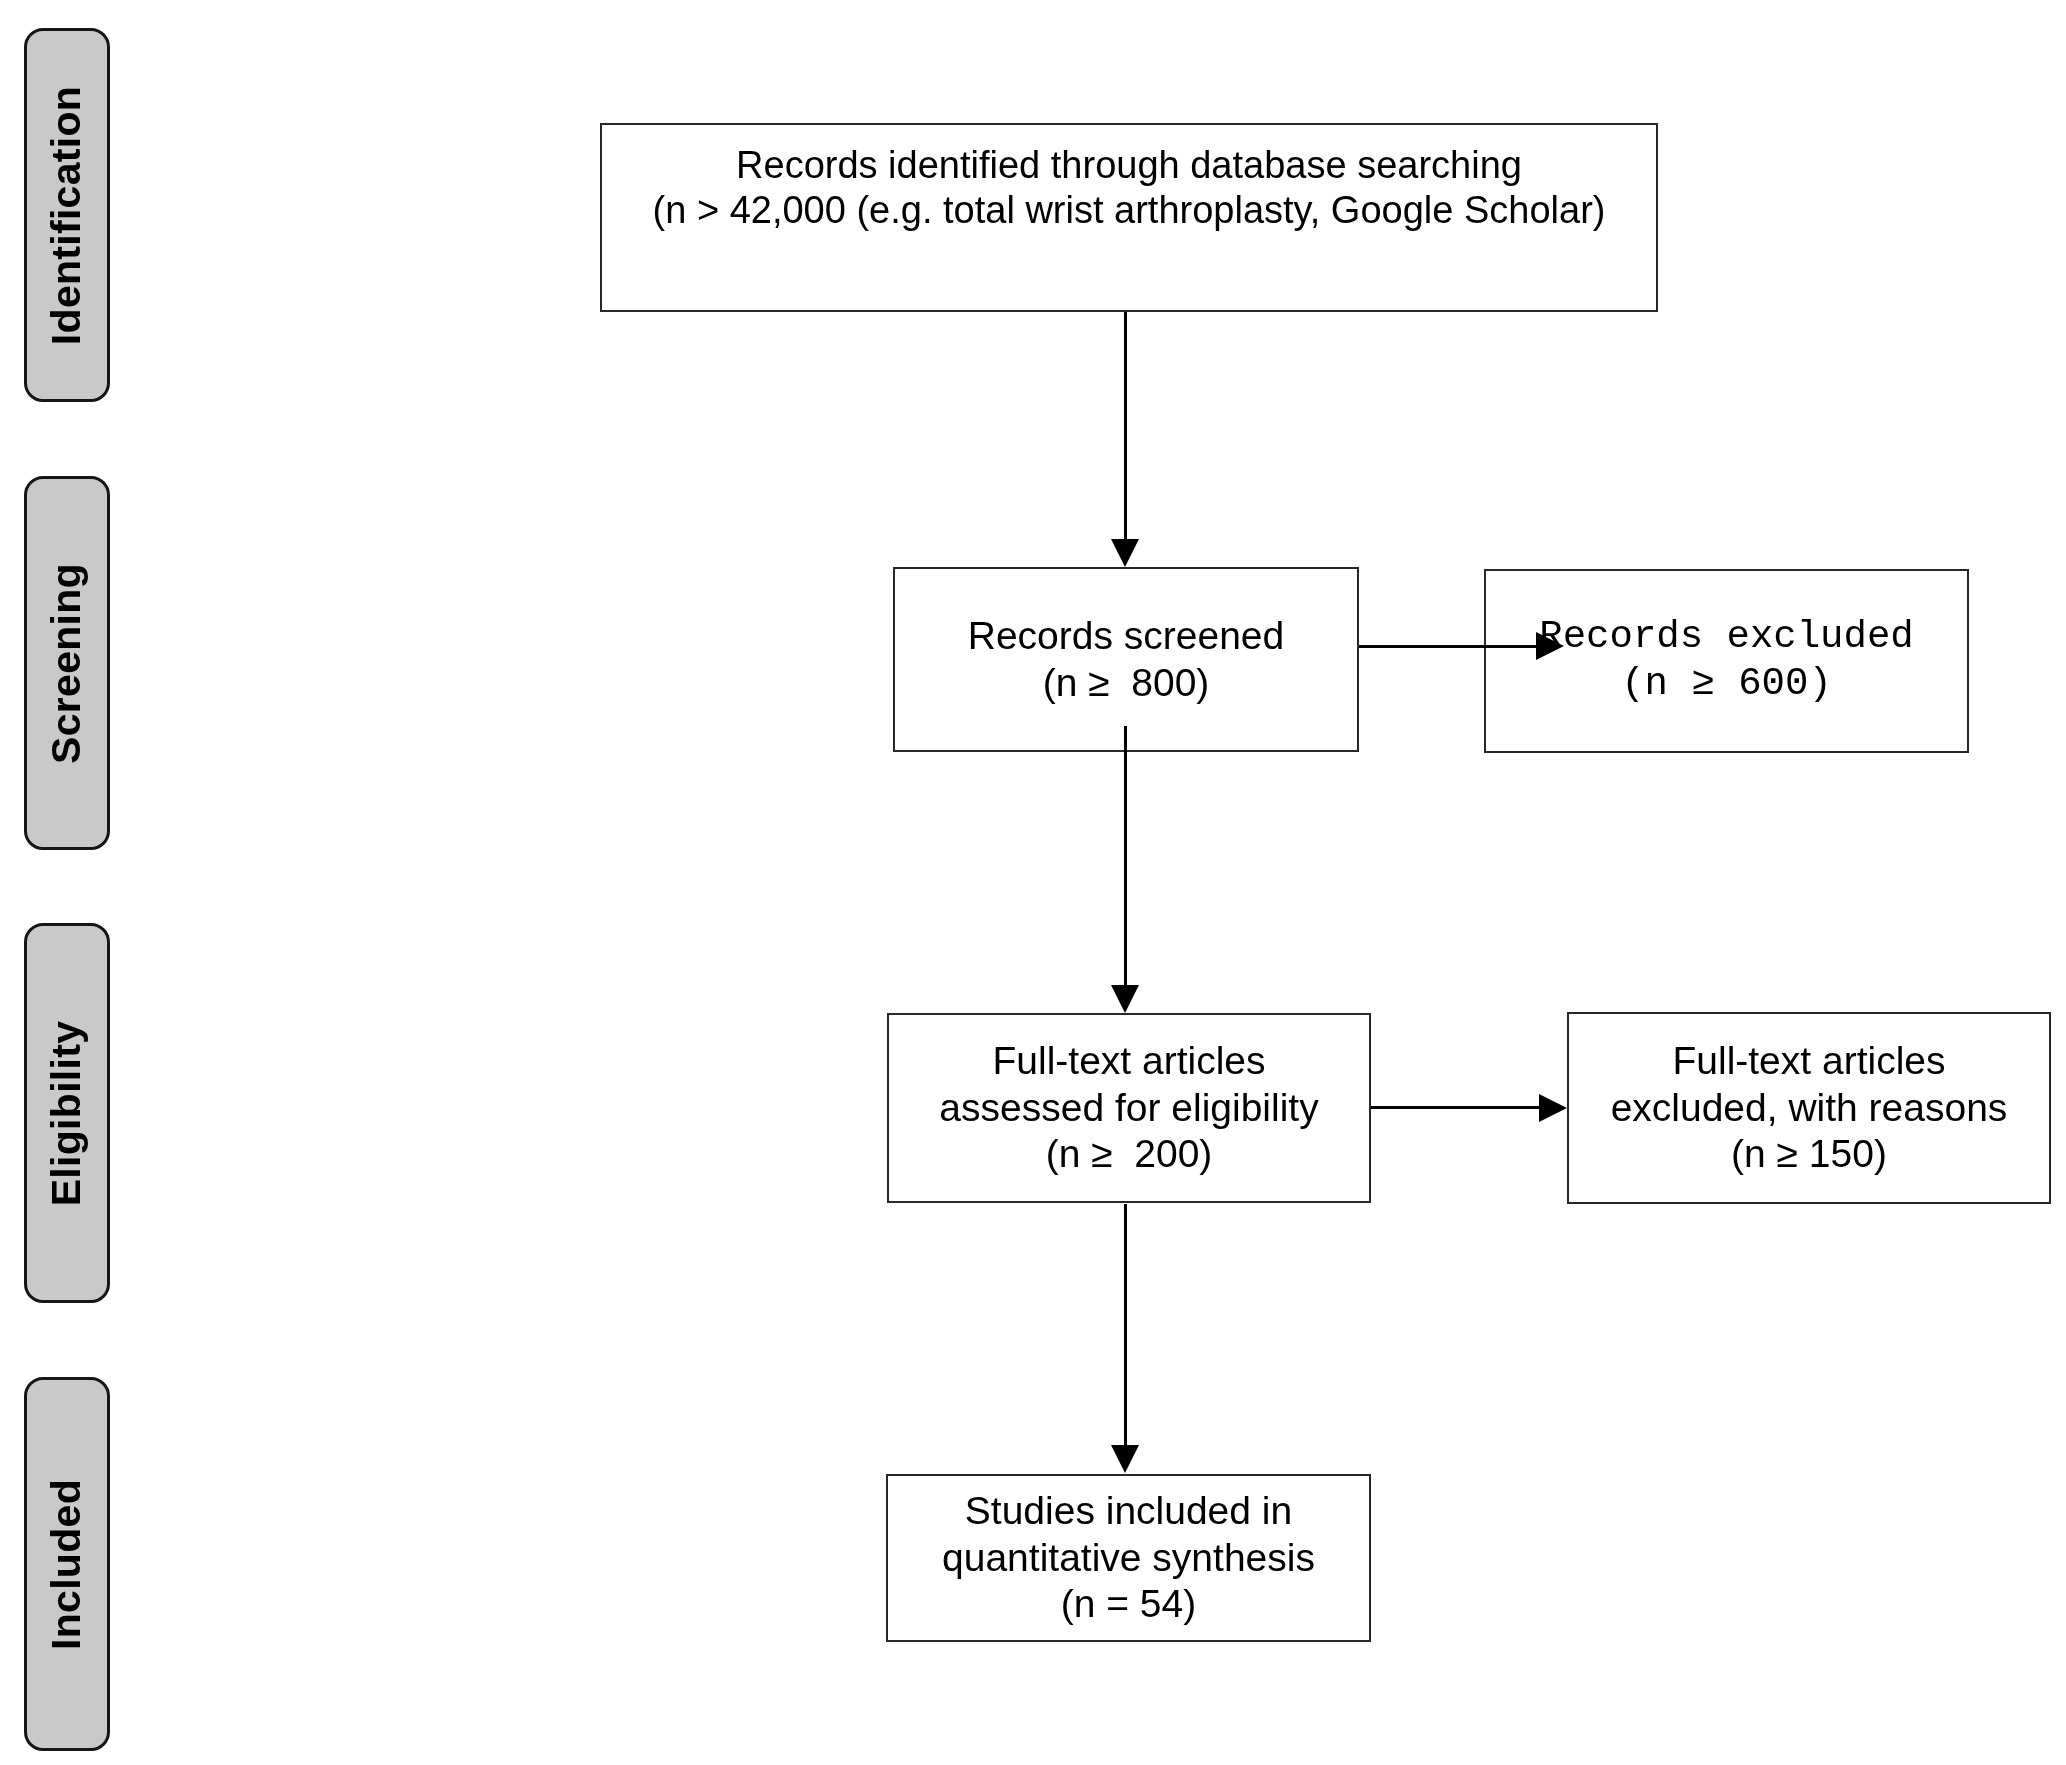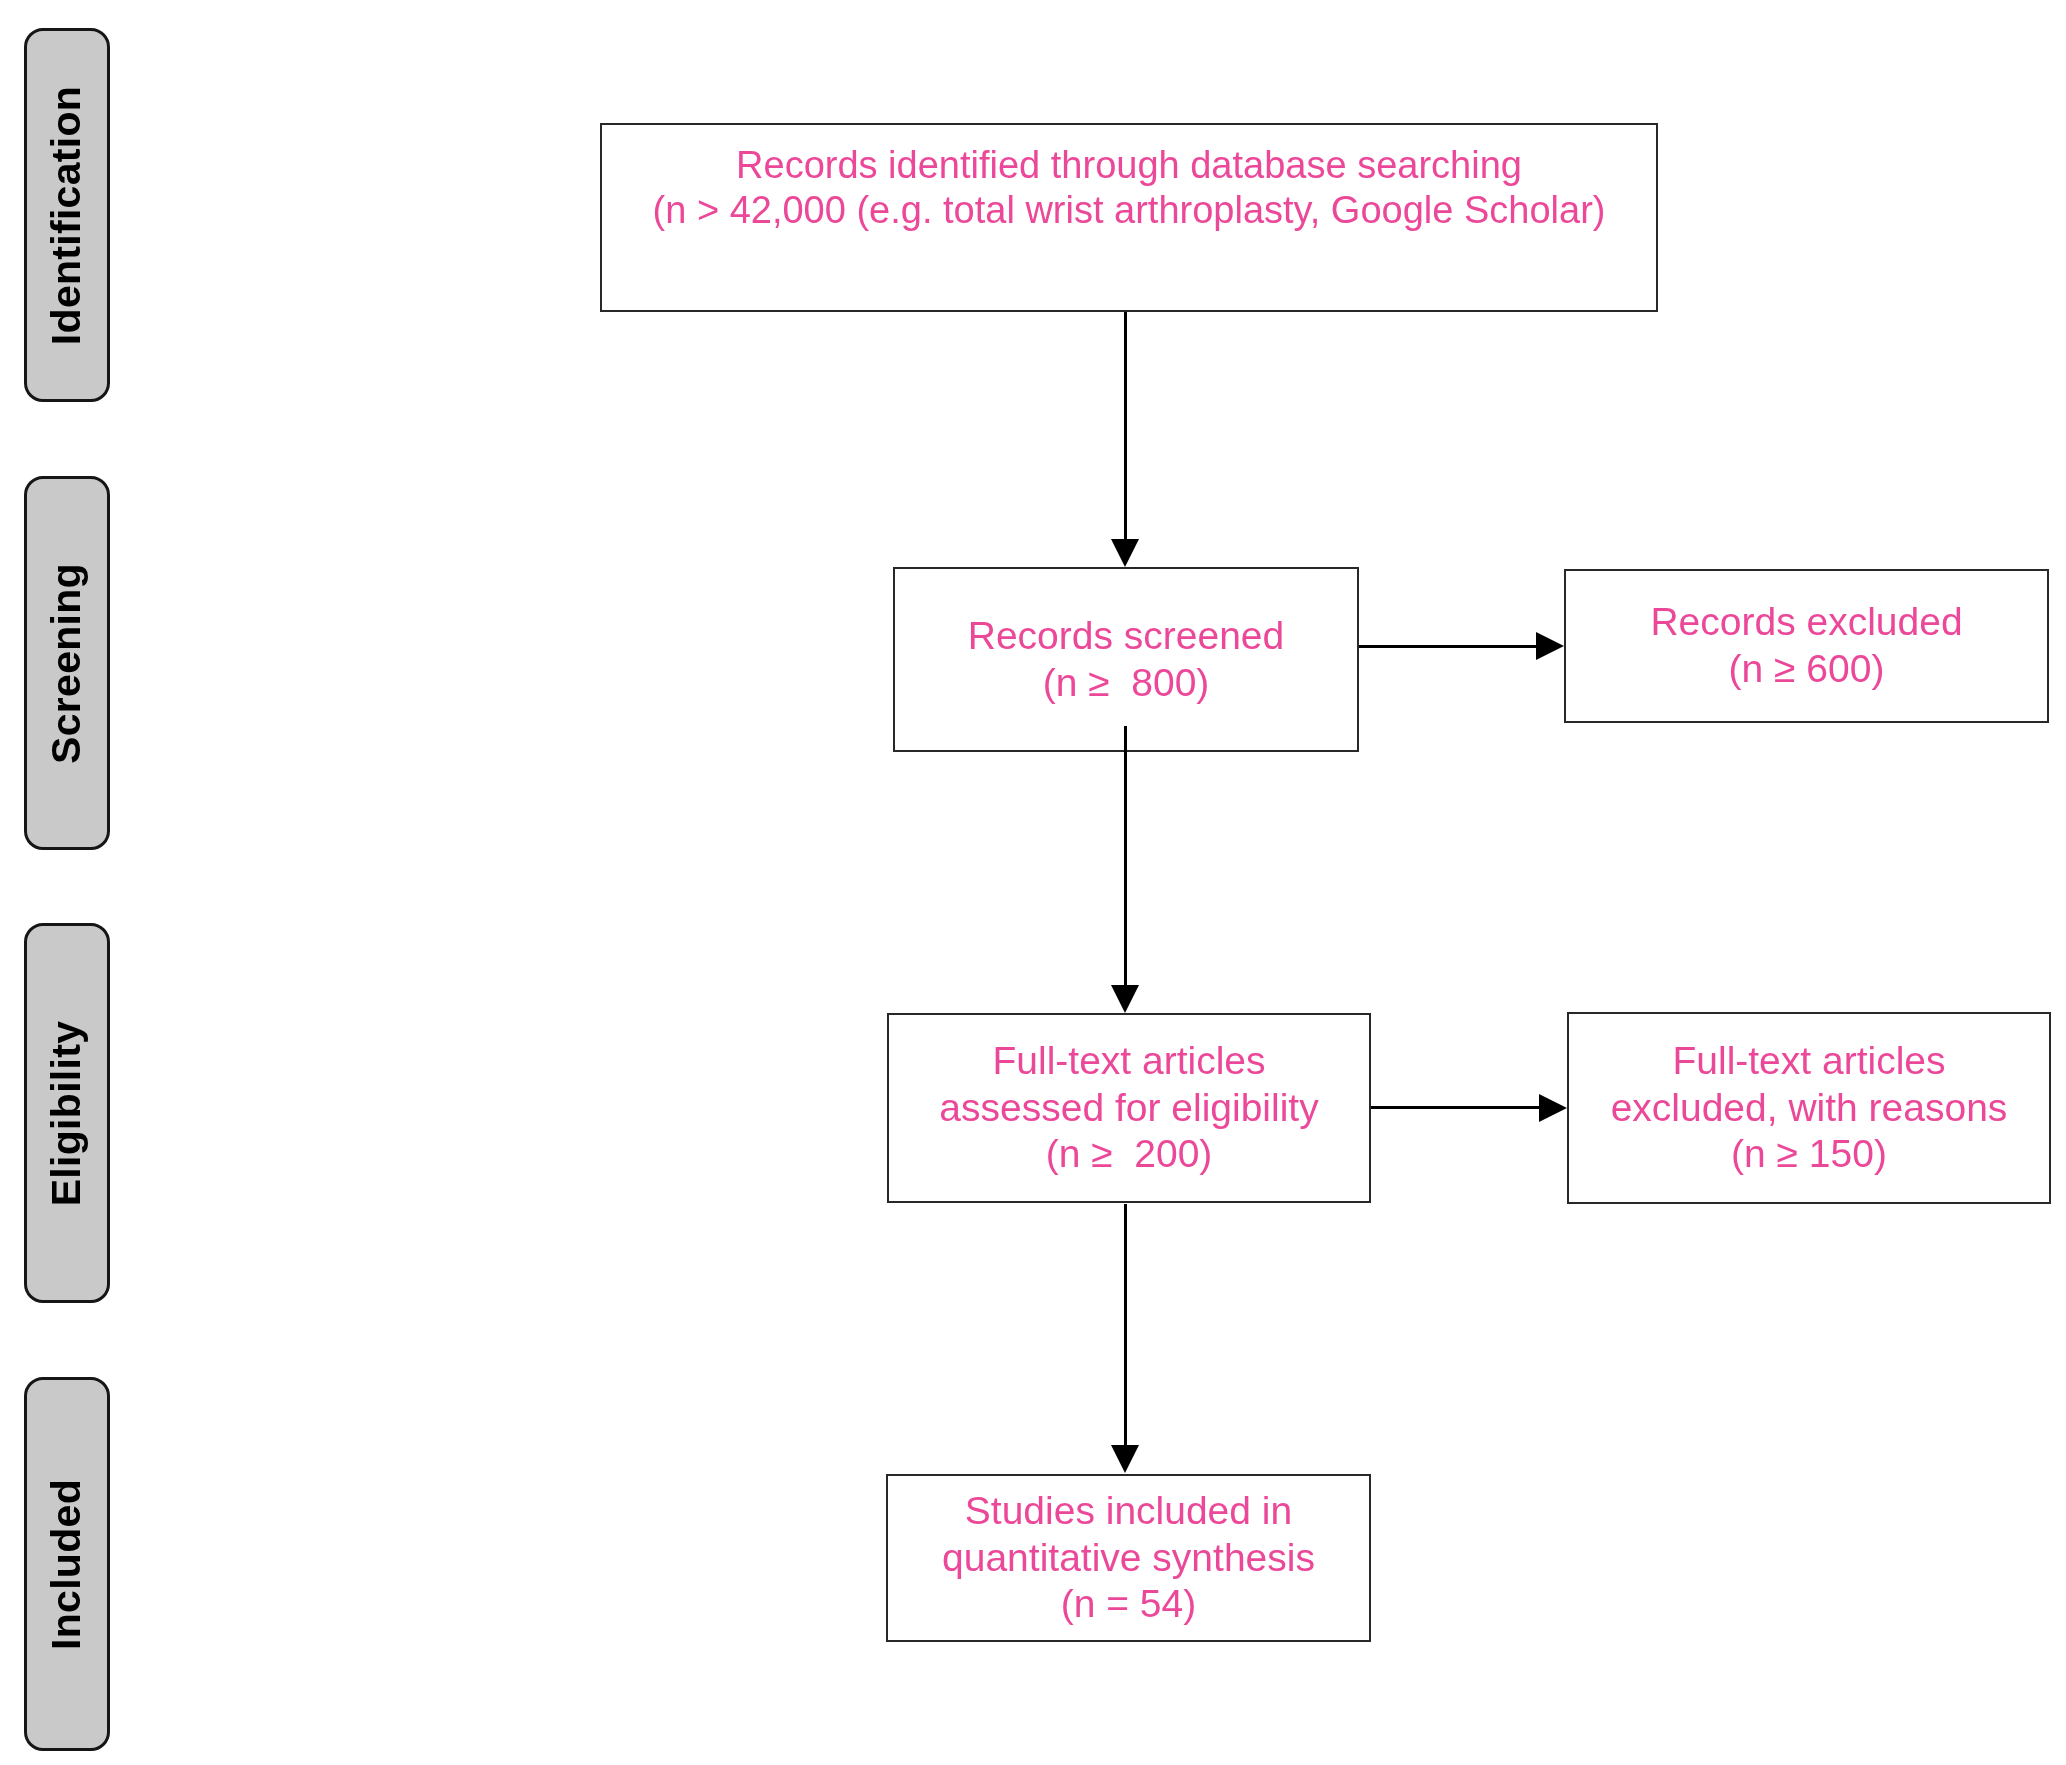--- a/index.html
+++ b/index.html
@@ -52,29 +52,29 @@
     display: flex;
     flex-direction: column;
     align-items: center;
     justify-content: center;
     text-align: center;
   }
   .fbox .txt {
     white-space: pre;
     font-size: 39px;
     line-height: 1.2;
-    color: #ec4899;
+    color: #000000;
   }
   .box-identified {
     left: 600px; top: 123px; width: 1058px; height: 189px;
     justify-content: flex-start;
   }
   .box-identified .txt { padding-top: 17.6px; font-size: 38px; }
   .box-screened           { left: 893px; top: 567px;  width: 466px; height: 185px; }
-  .box-records-excluded   { left: 1564px; top: 569px;  width: 485px; height: 154px; }
+  .box-records-excluded   { left: 1484px; top: 569px;  width: 485px; height: 184px; font-family: Liberation Mono, monospace; }
   .box-fulltext-assessed  { left: 887px; top: 1013px; width: 484px; height: 190px; }
   .box-fulltext-excluded  { left: 1567px; top: 1012px; width: 484px; height: 192px; }
   .box-included-synthesis { left: 886px; top: 1474px; width: 485px; height: 168px; }
 
   
   .vline {
     position: absolute;
     width: 3.4px;
     background: #000000;
     left: 1124px;

